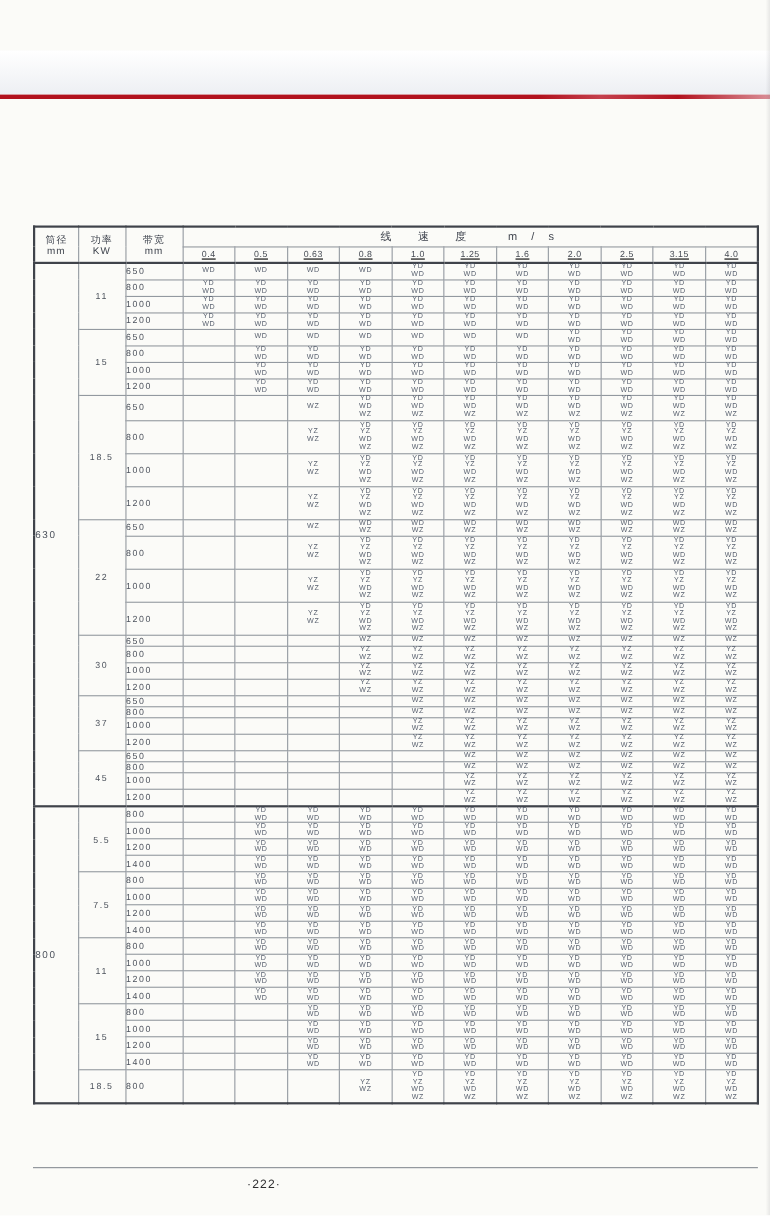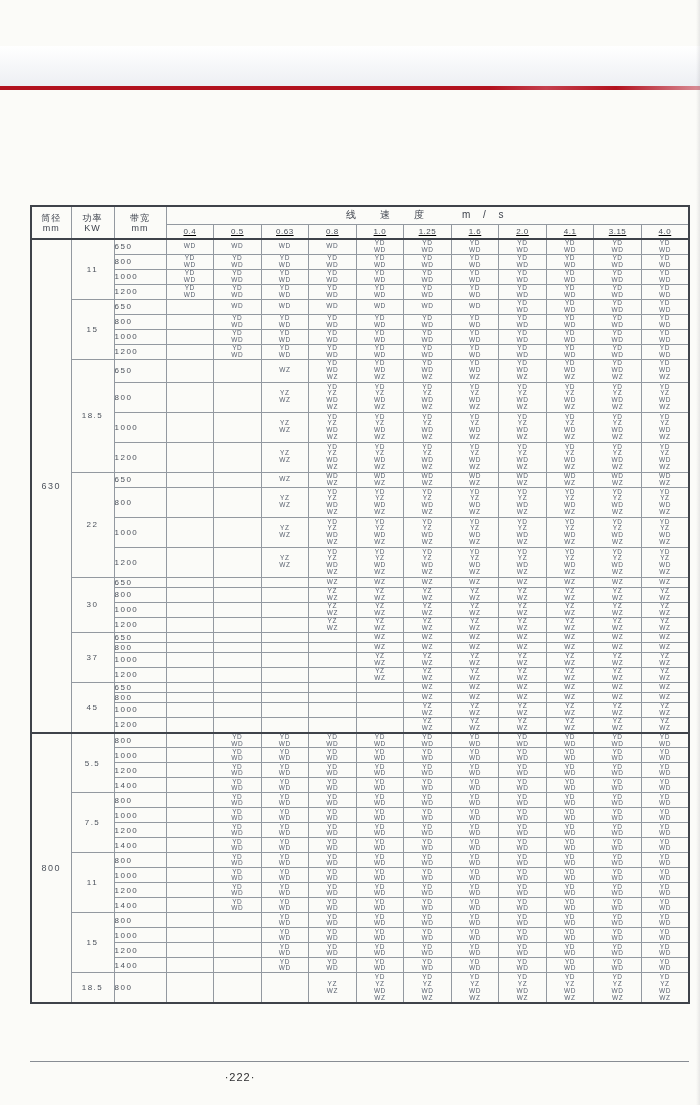--- a/index.html
+++ b/index.html
@@ -40,21 +40,21 @@
   thead tr.hrow2 { height:15px;text-decoration:underline; }
   thead th { font-weight:normal; color:#3e434d; vertical-align:middle; text-align:center; background:transparent; }
   th.hdr-2line div { line-height:10px; }
   th.hdr-2line { font-size:9px; letter-spacing:1px; }
   th.speed-title { font-size:10px;margin-left:38px; }
   th.speed-title .cn { letter-spacing:24px; }
   th.speed-title .en { letter-spacing:5px; margin-left:14px; }
   tr.hrow2 th { font-size:8px; letter-spacing:0.5px; color:#474c55; }
   thead tr.hrow2 th, thead th[rowspan] { border-bottom:1.5px solid #4a4e55; }
 
-  td.dia { font-size:9px; color:#4c525c; letter-spacing:1.5px; text-align:center; vertical-align:middle;margin-left:13px; }
+  td.dia { font-size:9px; color:#4c525c; letter-spacing:1.5px; vertical-align:middle;margin-left:13px; }
   td.pw  { font-size:8px; color:#4c525c; letter-spacing:1.5px; text-align:center; vertical-align:middle;margin-left:16px; }
   td.bw  { font-size:8px; color:#4c525c; letter-spacing:1.5px; text-align:left; vertical-align:middle; }
   td.c   { font-size:6.5px; line-height:6.9px; letter-spacing:0.6px;
            color:#5a6270; text-align:center; vertical-align:middle; padding:0; }
   td.c div { white-space:nowrap; }
 
   tr.g-top td { border-top:1.5px solid #565b63; }
   tr.s-top td { border-top:2px solid #3f434a; }
 
   .footer-rule {
@@ -101,21 +101,21 @@
       </tr>
       <tr class="hrow2" id="speed-row">
           <th>0.4</th>
           <th>0.5</th>
           <th>0.63</th>
           <th>0.8</th>
           <th>1.0</th>
           <th>1.25</th>
           <th>1.6</th>
           <th>2.0</th>
-          <th>4.1</th>
+          <th>2.5</th>
           <th>3.15</th>
           <th>4.0</th>
         </tr>
     </thead>
     <tbody id="tbody">
         <tr class="s-top" style="height: 15px;">
           <td class="dia" rowspan="28">630</td>
           <td class="pw" rowspan="4">11</td>
           <td class="bw">650</td>
           <td class="c">

